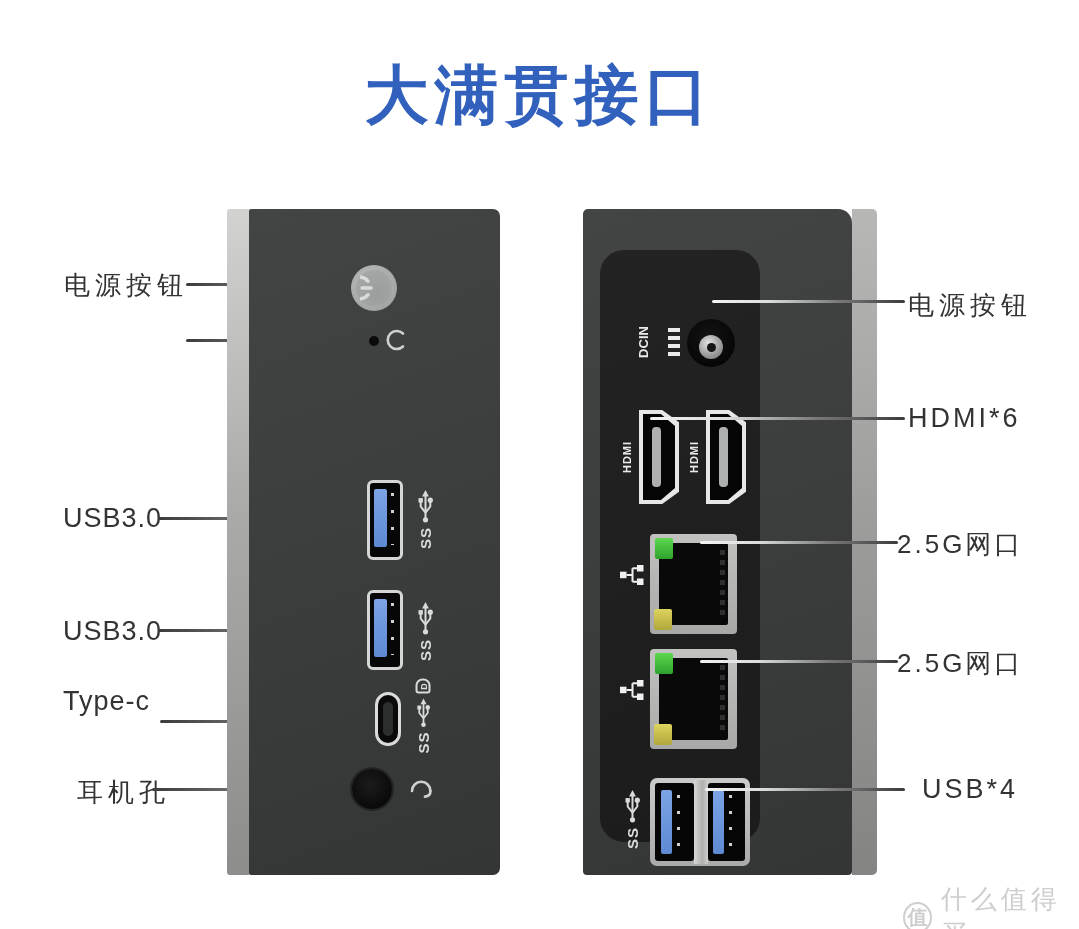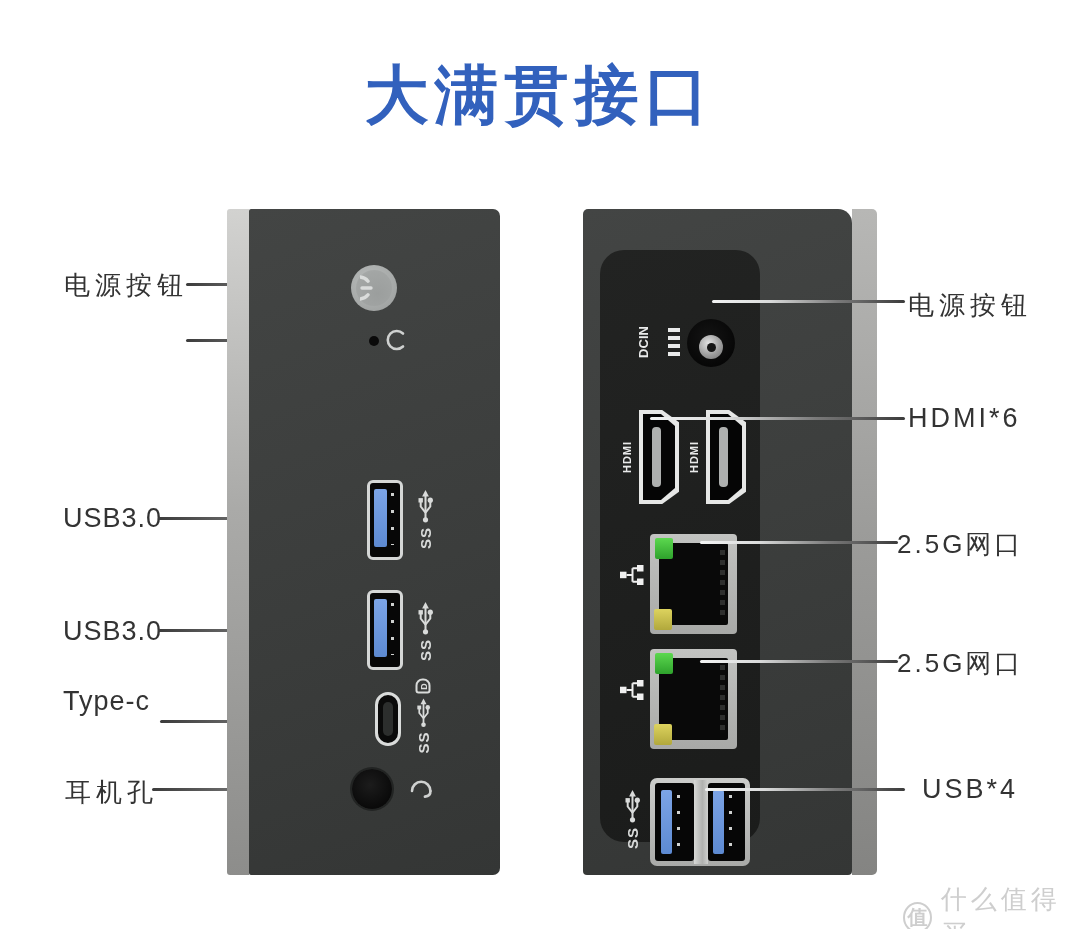--- a/index.html
+++ b/index.html
@@ -134,21 +134,21 @@
 
   <div class="lat" style="left:63px;top:503px">USB3.0</div>
   <div class="line line-l" style="left:158px;top:517px;width:186px"></div>
 
   <div class="lat" style="left:63px;top:616px">USB3.0</div>
   <div class="line line-l" style="left:158px;top:629px;width:186px"></div>
 
   <div class="lat" style="left:63px;top:686px">Type-c</div>
   <div class="line line-l" style="left:160px;top:720px;width:190px"></div>
 
-  <div class="cjk" style="left:65px;top:775px">耳机孔</div>
+  <div class="cjk" style="left:77px;top:775px">耳机孔</div>
   <div class="line line-l" style="left:152px;top:788px;width:176px"></div>
 
   <div id="left-device" class="device">
     <div class="edge"></div>
     <div class="face">
 
       <div class="power-btn">
         <div class="inner"></div>
         <svg width="28" height="28" viewBox="0 0 28 28">
           <path d="M8,7.2 A11,11 0 1 0 8,20.8" fill="none" stroke="#dadcdb" stroke-width="3.4" stroke-linecap="round"></path>

